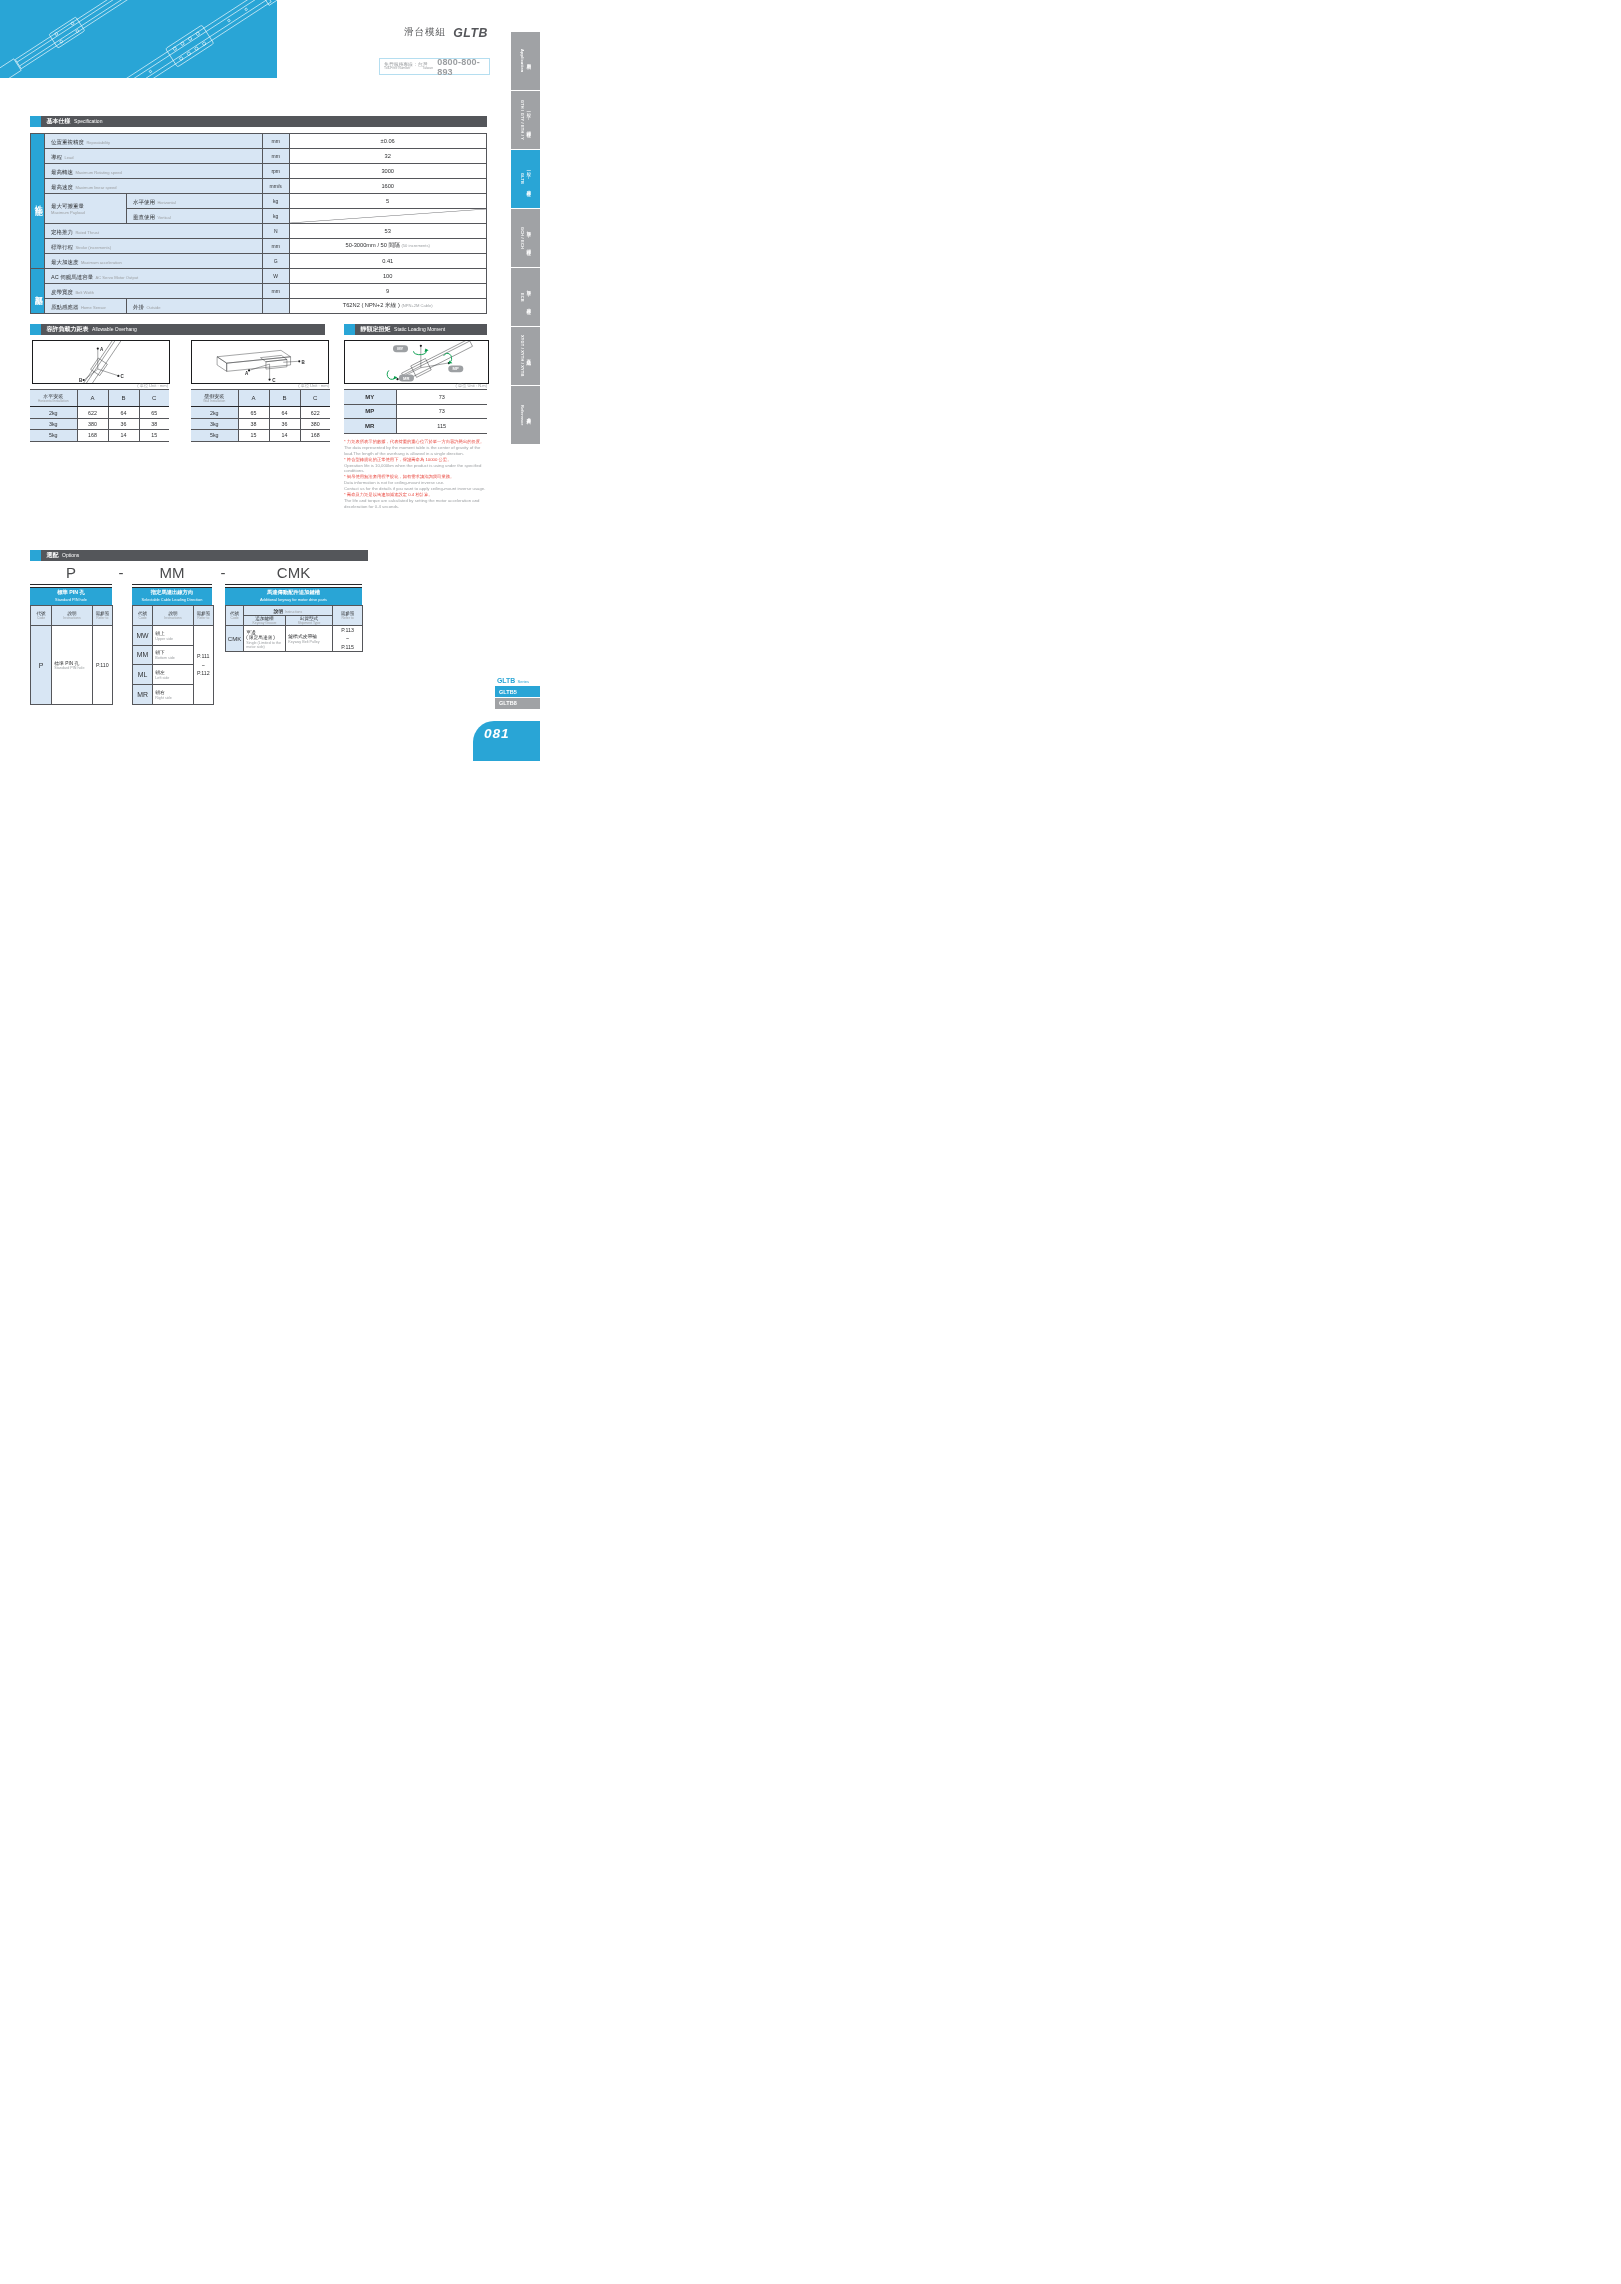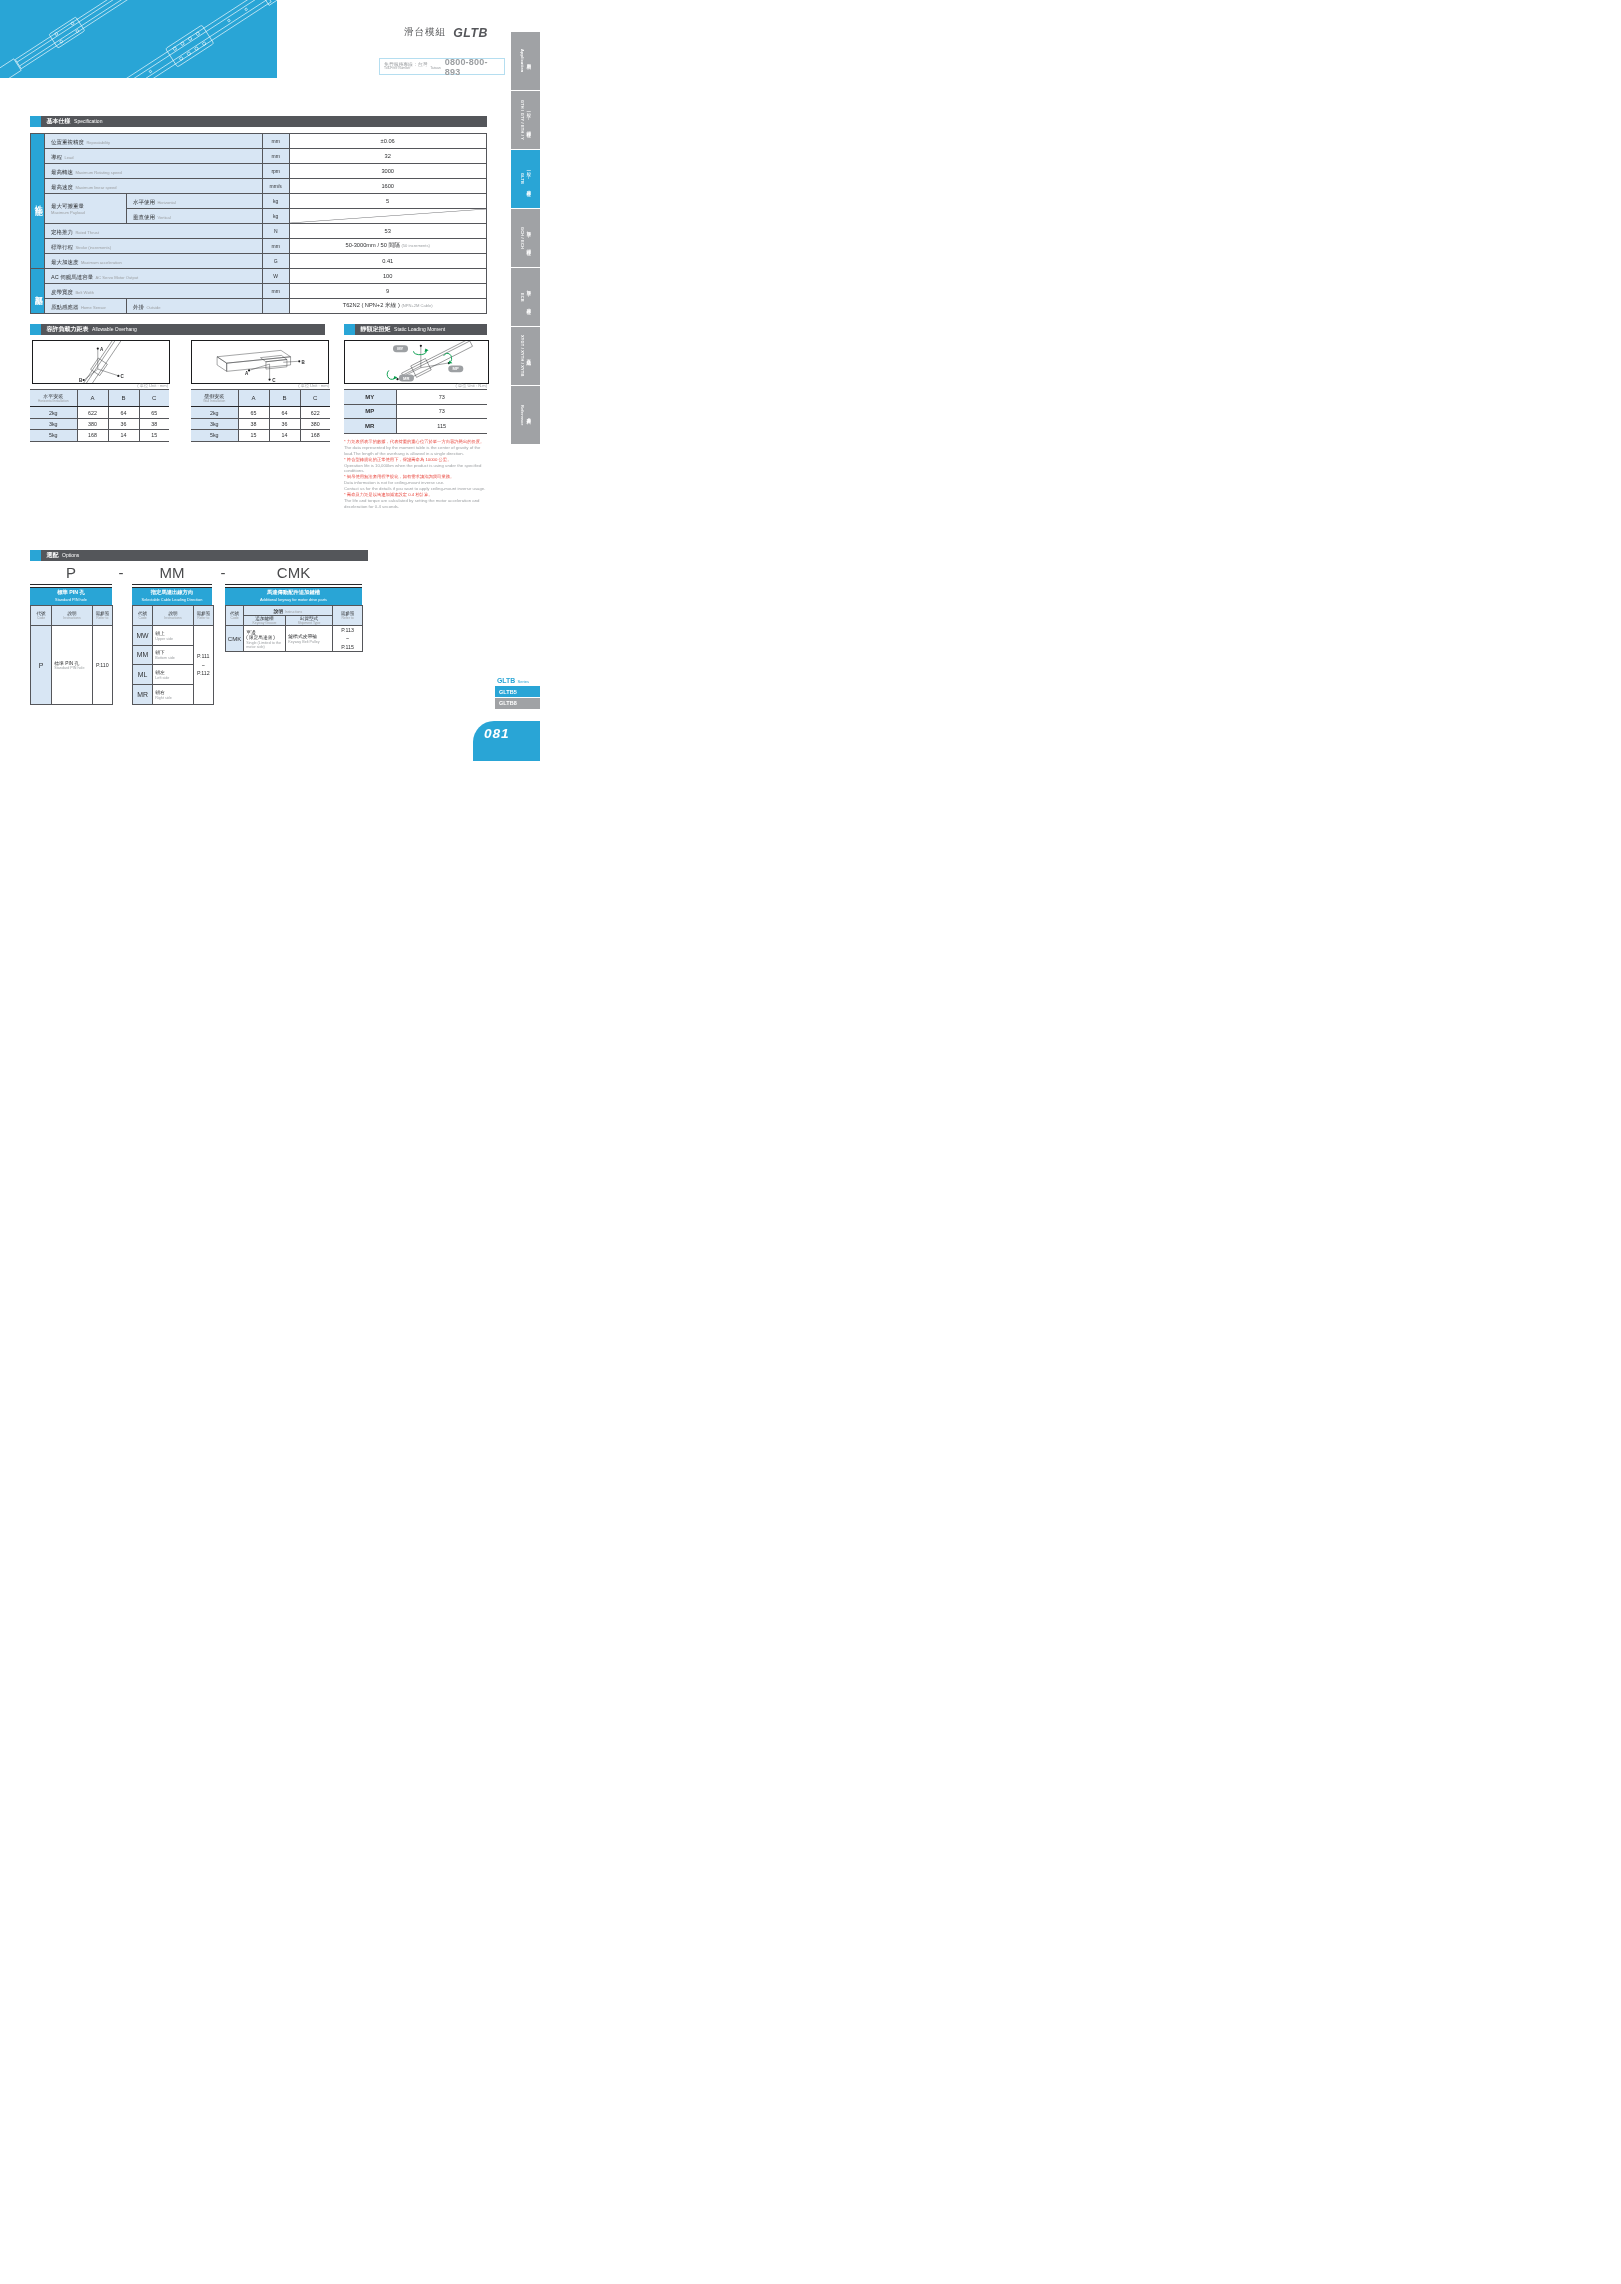--- a/index.html
+++ b/index.html
@@ -8,21 +8,21 @@
   .abs{position:absolute}
 
   
   .hero{left:0;top:0;width:277px;height:78px;background:#29A5D6}
   .hero svg{width:100%;height:100%}
 
   
   .brand-row{left:404px;top:25.6px;display:flex;align-items:center;gap:7.3px}
   .product-zh{font-size:9.6px;color:#58595B;letter-spacing:0.9px}
   .brand{font-size:12.3px;font-weight:900;font-style:italic;color:#55565A;letter-spacing:0.5px}
-  .phone-box{left:379px;top:58px;width:126px;height:17px;border:0.9px solid #B5DEF0;background:#fff;
+  .phone-box{left:379px;top:58px;width:111px;height:17px;border:0.9px solid #B5DEF0;background:#fff;
              display:flex;align-items:center;gap:4.1px;padding:0 4.1px;box-sizing:border-box}
   .ph-left{display:flex;flex-direction:column;line-height:1.1;width:60px}
   .ph-zh{font-size:4.8px;color:#9B9EA1;white-space:nowrap}
   .ph-en{font-size:3.4px;color:#9B9EA1;display:flex;justify-content:space-between}
   .ph-num{font-size:9px;font-weight:bold;color:#9B9EA1;letter-spacing:0.2px}
 
   
   .tab{left:511px;width:29px;height:58px;background:#A0A2A5;color:#fff;
        display:flex;align-items:center;justify-content:center;gap:1.8px;cursor:pointer}
   .tab.active{background:#29A5D6}

